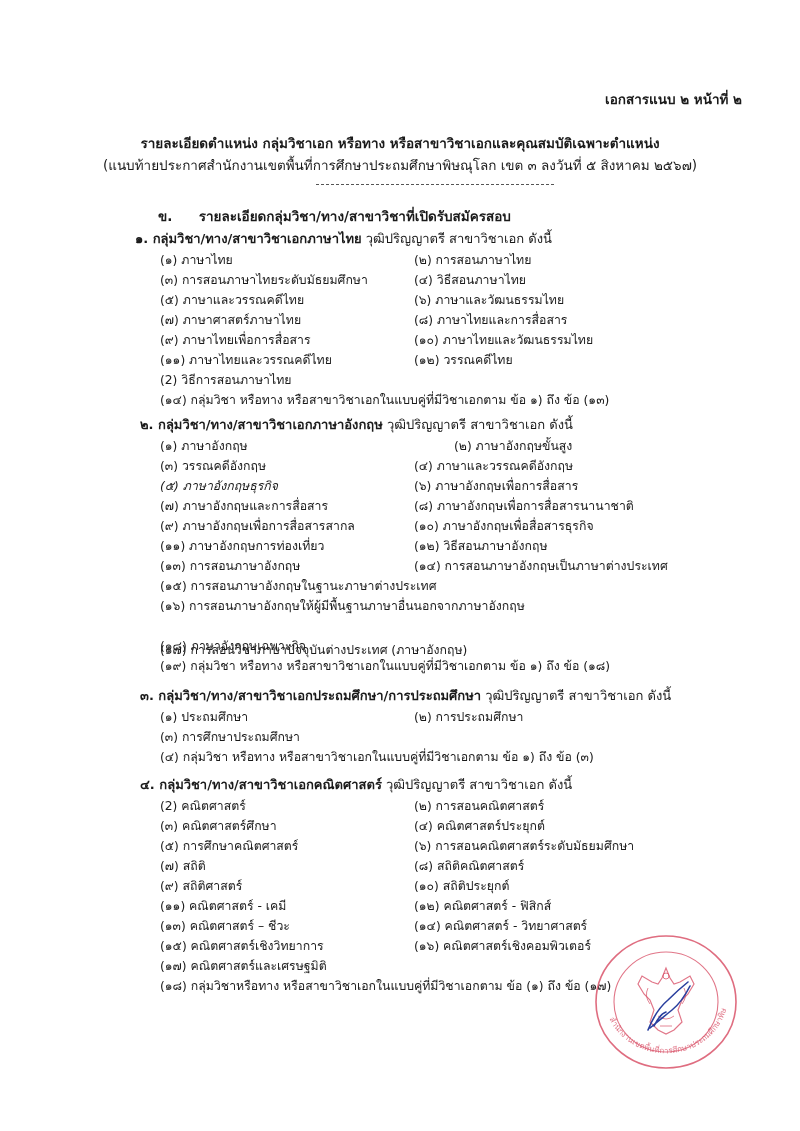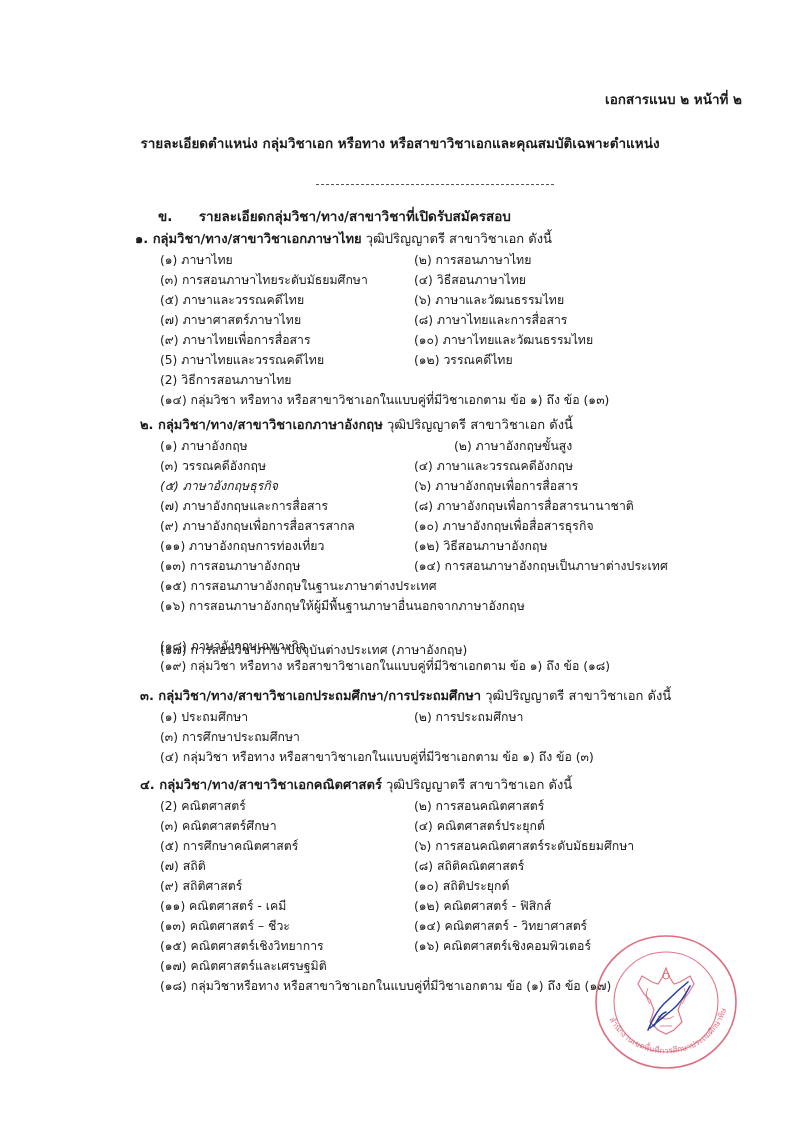--- a/index.html
+++ b/index.html
@@ -39,20 +39,21 @@
     }
   </style>
 </head>
 <body>
 
 <div class="page">
 
   <div class="doc-label">เอกสารแนบ ๒ หน้าที่  ๒</div>
 
   <div class="title main">รายละเอียดตำแหน่ง กลุ่มวิชาเอก หรือทาง หรือสาขาวิชาเอกและคุณสมบัติเฉพาะตำแหน่ง</div>
+  <div class="title sub">(แนบท้ายประกาศสำนักงานเขตพื้นที่การศึกษาประถมศึกษาพิษณุโลก เขต ๓ ลงวันที่  ๕  สิงหาคม  ๒๕๖๗)</div>
   <div class="sep"></div>
 
   <div class="section-head">
     <span class="num">ข.</span>
     <span>รายละเอียดกลุ่มวิชา/ทาง/สาขาวิชาที่เปิดรับสมัครสอบ</span>
   </div>
 
   <div>
     <div class="group-title" style="left:135px; top:228px;">
       <span>๑. กลุ่มวิชา/ทาง/สาขาวิชาเอกภาษาไทย</span><span class="rest"> วุฒิปริญญาตรี สาขาวิชาเอก ดังนี้</span>
@@ -60,21 +61,21 @@
     <div class="item" style="left:160px; top:250px;">(๑) ภาษาไทย</div>
     <div class="item" style="left:414px; top:250px;">(๒) การสอนภาษาไทย</div>
     <div class="item" style="left:160px; top:270px;">(๓) การสอนภาษาไทยระดับมัธยมศึกษา</div>
     <div class="item" style="left:414px; top:270px;">(๔) วิธีสอนภาษาไทย</div>
     <div class="item" style="left:160px; top:290px;">(๕) ภาษาและวรรณคดีไทย</div>
     <div class="item" style="left:414px; top:290px;">(๖) ภาษาและวัฒนธรรมไทย</div>
     <div class="item" style="left:160px; top:310px;">(๗) ภาษาศาสตร์ภาษาไทย</div>
     <div class="item" style="left:414px; top:310px;">(๘) ภาษาไทยและการสื่อสาร</div>
     <div class="item" style="left:160px; top:330px;">(๙) ภาษาไทยเพื่อการสื่อสาร</div>
     <div class="item" style="left:414px; top:330px;">(๑๐) ภาษาไทยและวัฒนธรรมไทย</div>
-    <div class="item" style="left:160px; top:350px;">(5) ภาษาไทยและวรรณคดีไทย</div>
+    <div class="item" style="left:160px; top:350px;">(๑๑) ภาษาไทยและวรรณคดีไทย</div>
     <div class="item" style="left:414px; top:350px;">(๑๒) วรรณคดีไทย</div>
     <div class="item" style="left:160px; top:370px;">(2) วิธีการสอนภาษาไทย</div>
     <div class="item" style="left:160px; top:390px;">(๑๔) กลุ่มวิชา  หรือทาง  หรือสาขาวิชาเอกในแบบคู่ที่มีวิชาเอกตาม ข้อ ๑) ถึง ข้อ (๑๓)</div>
   </div>
 
   <div>
     <div class="group-title" style="left:140px; top:414px;">
       <span>๒. กลุ่มวิชา/ทาง/สาขาวิชาเอกภาษาอังกฤษ</span><span class="rest"> วุฒิปริญญาตรี สาขาวิชาเอก ดังนี้</span>
     </div>
     <div class="item" style="left:160px; top:436px;">(๑) ภาษาอังกฤษ</div>

